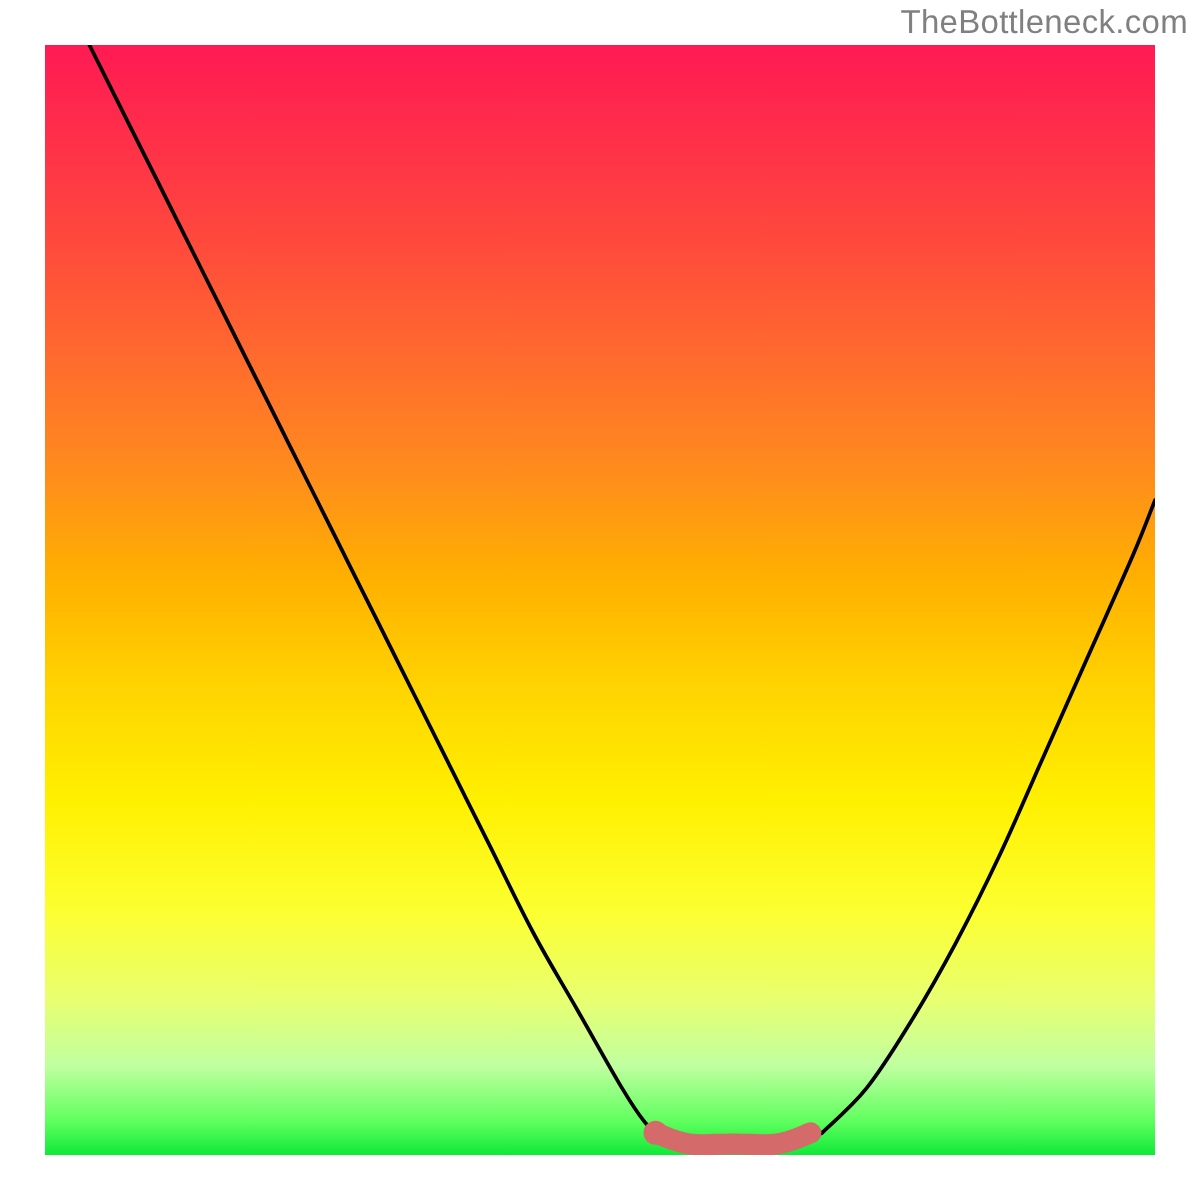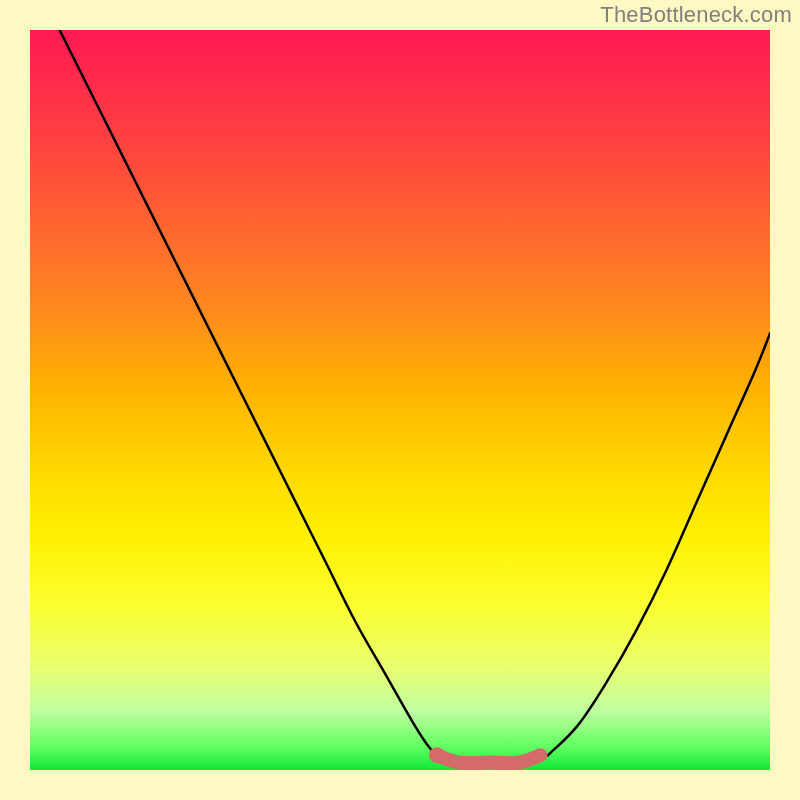--- a/index.html
+++ b/index.html
@@ -8,21 +8,21 @@
     width: 800px;
     height: 800px;
     background: #000000;
     overflow: hidden;
     font-family: Arial, Helvetica, sans-serif;
   }
   .stage {
     position: relative;
     width: 800px;
     height: 800px;
-    background: #fef9c3;
+    background: #ffffff;
   }
   .watermark {
     position: absolute;
     top: 2px;
     right: 8px;
     color: #808080;
     font-size: 22px;
     font-weight: 400;
     letter-spacing: 0.2px;
     z-index: 50;

